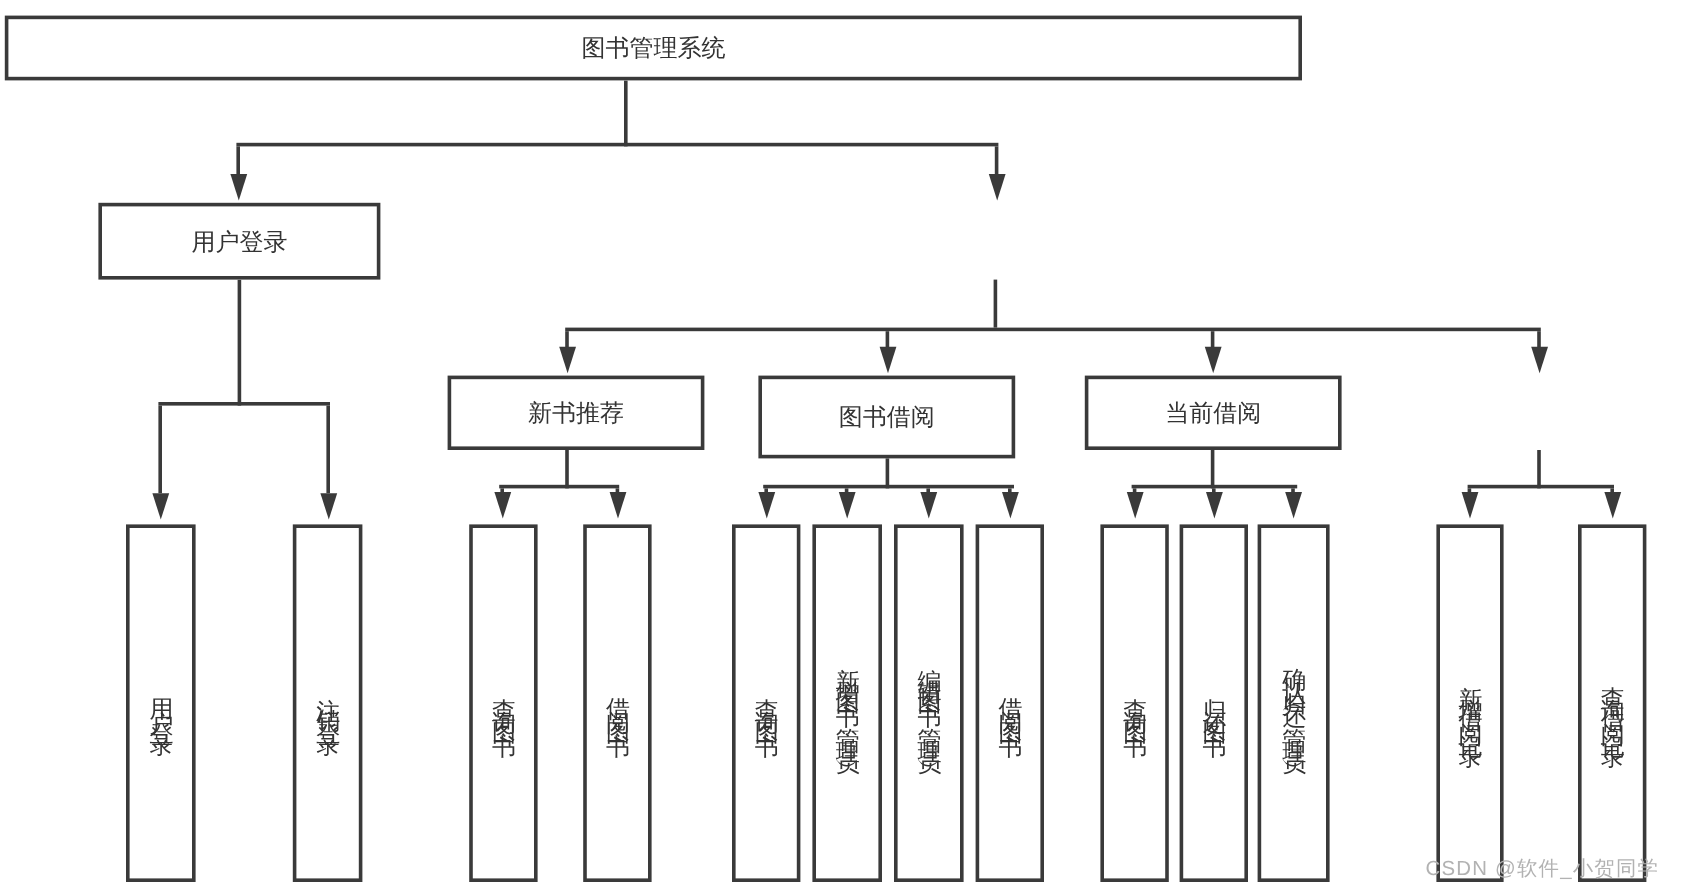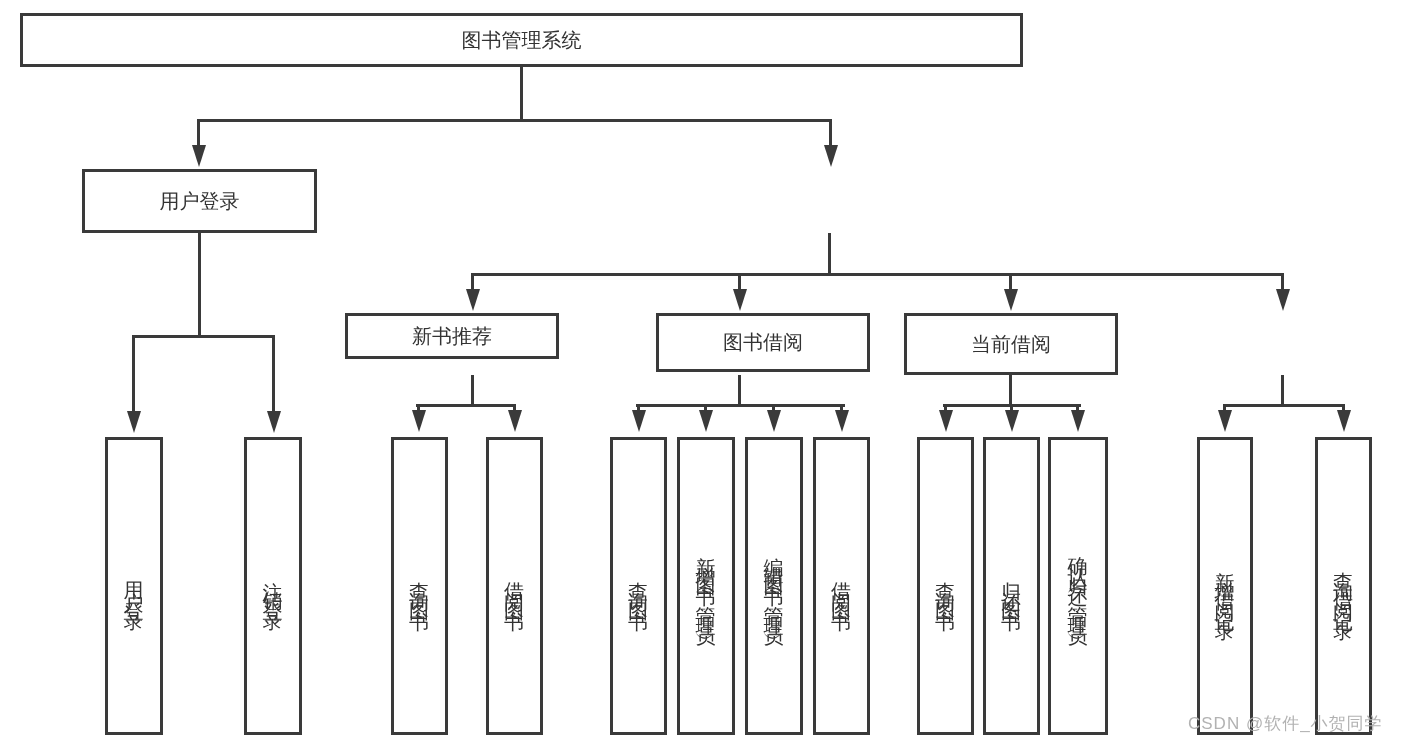--- a/index.html
+++ b/index.html
@@ -88,26 +88,26 @@
   <div class="vline" style="left:1076px;top:407px;height:5px"></div>
   <div class="arrow" style="left:1071px;top:410px"></div>
 
   <div class="vline" style="left:1281px;top:375px;height:32px"></div>
   <div class="hline" style="left:1223px;top:404px;width:122px"></div>
   <div class="vline" style="left:1223px;top:407px;height:5px"></div>
   <div class="arrow" style="left:1218px;top:410px"></div>
   <div class="vline" style="left:1342px;top:407px;height:5px"></div>
   <div class="arrow" style="left:1337px;top:410px"></div>
 
-  <div class="box" style="left:20px;top:13px;width:1003px;height:54px">图书管理系统</div>
+  <div class="box" style="left:4px;top:13px;width:1081px;height:54px">图书管理系统</div>
 
   <div class="box" style="left:82px;top:169px;width:235px;height:64px">用户登录</div>
 
-  <div class="box" style="left:345px;top:313px;width:214px;height:46px">新书推荐</div>
-  <div class="box" style="left:656px;top:313px;width:214px;height:59px">图书借阅</div>
+  <div class="box" style="left:373px;top:313px;width:214px;height:62px">新书推荐</div>
+  <div class="box" style="left:632px;top:313px;width:214px;height:69px">图书借阅</div>
   <div class="box" style="left:904px;top:313px;width:214px;height:62px">当前借阅</div>
 
   <div class="box vbox" style="left:105px;top:437px;width:58px;height:298px">用户登录</div>
   <div class="box vbox" style="left:244px;top:437px;width:58px;height:298px">注销登录</div>
 
   <div class="box vbox" style="left:391px;top:437px;width:57px;height:298px">查询图书</div>
   <div class="box vbox" style="left:486px;top:437px;width:57px;height:298px">借阅图书</div>
 
   <div class="box vbox" style="left:610px;top:437px;width:57px;height:298px">查询图书</div>
   <div class="box vbox" style="left:677px;top:437px;width:58px;height:298px">新增图书（管理员）</div>

